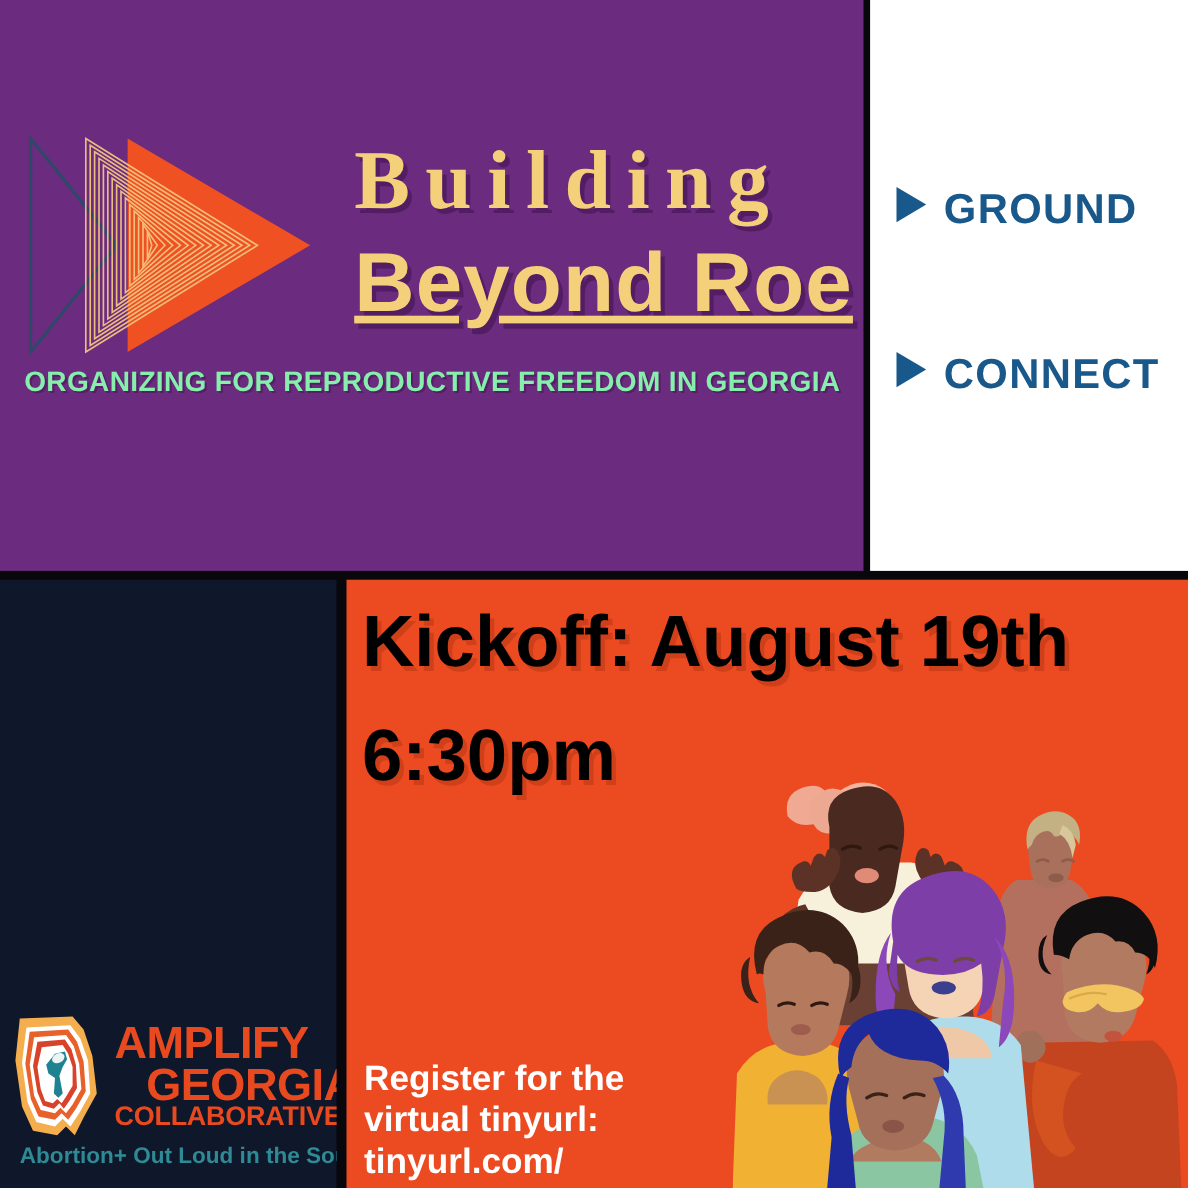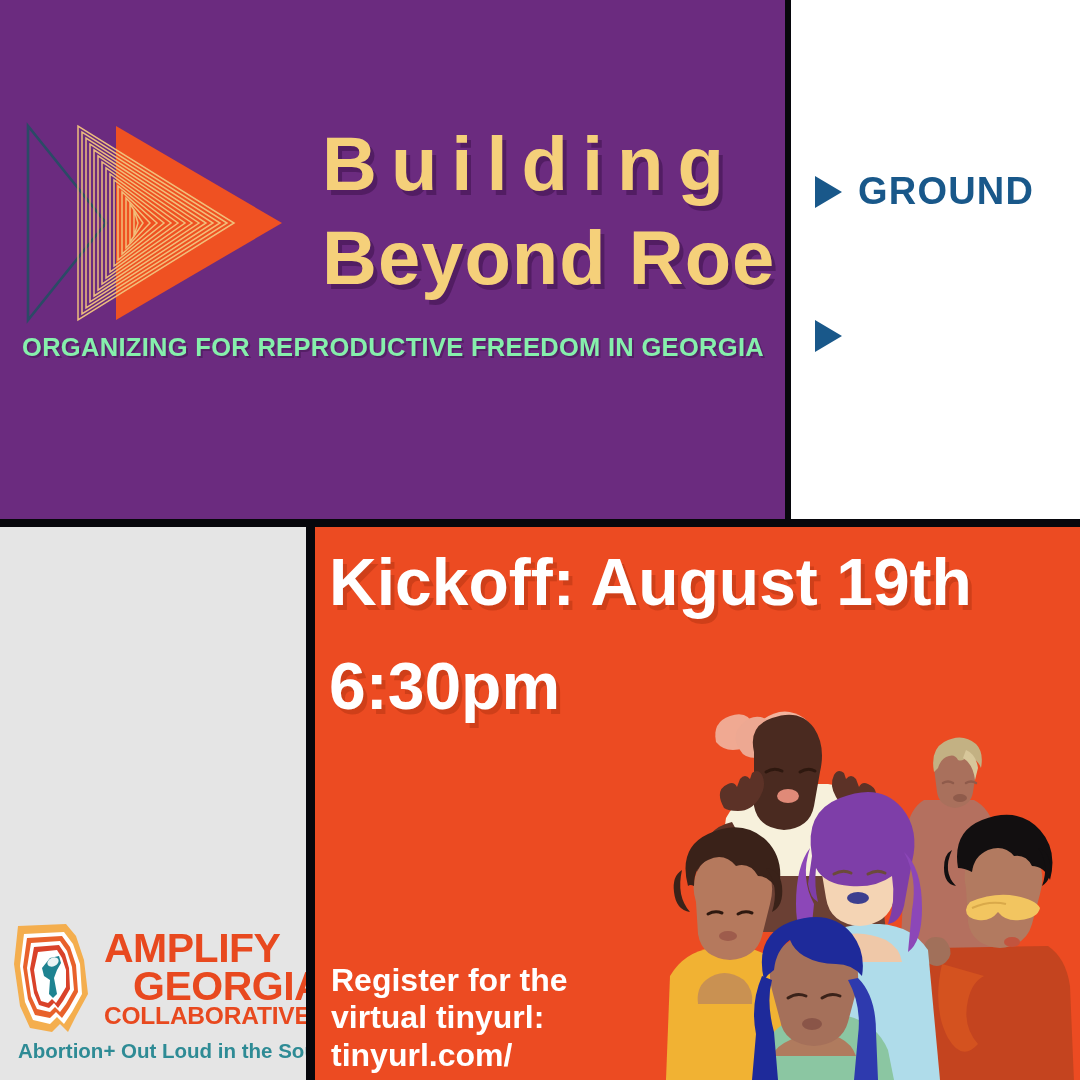--- a/index.html
+++ b/index.html
@@ -15,58 +15,58 @@
       background:#FFFFFF;overflow:hidden;}
 
   
   #logo-mark{position:absolute;left:14px;top:118px;width:290px;height:210px;}
   #logo-mark svg{display:block;width:290px;height:210px;}
 
   
   #title-block{position:absolute;left:322px;top:126px;width:458px;}
   .title-line{color:#F5D07A;font-weight:700;line-height:1.0;
       text-shadow:4px 5px 0 rgba(45,10,58,.40);white-space:nowrap;}
-  #title-line-1{font-size:76px;letter-spacing:14px;}
-  #title-line-2{font-size:76px;letter-spacing:1px;margin-top:18px;}
+  #title-line-1{font-size:76px;letter-spacing:14px;font-family:Liberation Serif, serif;}
+  #title-line-2{font-size:76px;letter-spacing:1px;margin-top:18px;text-decoration:underline;}
 
   #tagline{position:absolute;left:22px;top:333px;width:760px;color:#86efac;
       font-size:25.5px;font-weight:700;letter-spacing:.3px;white-space:nowrap;
       text-shadow:2px 2px 0 rgba(45,10,58,.35);
       transform:scaleX(1.0);transform-origin:left center;text-align:left;}
 
   
-  .nav-item{position:absolute;display:flex;align-items:center;gap:16px;
+  .nav-item{position:absolute;display:flex;gap:16px;
       color:#19588A;font-weight:700;font-size:38px;letter-spacing:1.2px;white-space:nowrap;}
   #nav-ground{left:24px;top:170px;}
   #nav-connect{left:24px;top:320px;}
   .play-tri{width:0;height:0;flex:0 0 auto;
       border-left:27px solid #19588A;border-top:16px solid transparent;
       border-bottom:16px solid transparent;}
 
   
   #bottom-left-panel{position:absolute;left:0;top:527px;width:306px;height:553px;
-      background:#e5e5e5;overflow:hidden;}
+      background:#0f172a;overflow:hidden;}
   #bottom-right-panel{position:absolute;left:315px;top:527px;width:765px;height:553px;
       background:#EC4B22;overflow:hidden;}
 
   
   #amplify-logo{position:absolute;left:4px;bottom:6px;width:300px;height:155px;}
   #amplify-row{position:absolute;left:0;top:0;width:300px;height:120px;display:flex;align-items:center;}
   #ga-mark{width:96px;height:118px;flex:0 0 auto;}
   #amplify-words{margin-left:4px;display:flex;flex-direction:column;justify-content:center;}
   .amp-word{color:#E8491F;font-weight:700;line-height:.92;letter-spacing:-.5px;}
   #amp-amplify{font-size:41px;}
   #amp-georgia{font-size:41px;margin-left:29px;}
   #amp-collab{font-size:24.5px;letter-spacing:-.2px;}
   #amplify-tagline{position:absolute;left:14px;top:120px;width:290px;color:#2E8B95;
       font-size:20.5px;font-weight:700;white-space:nowrap;}
 
   
   #kickoff-block{position:absolute;left:14px;top:22px;width:700px;z-index:4;}
-  .kick-line{color:#ffffff;font-weight:700;font-size:66px;line-height:1.0;
+  .kick-line{color:#000000;font-weight:700;font-size:66px;line-height:1.0;
       text-shadow:4px 5px 0 rgba(150,40,10,.33);white-space:nowrap;}
   #kick-line-2{margin-top:38px;}
 
   
   #register-block{position:absolute;left:16px;bottom:6px;width:420px;z-index:4;}
   .reg-line{color:#ffffff;font-weight:700;font-size:32px;line-height:1.17;white-space:nowrap;}
 
   
   #illustration{position:absolute;right:-6px;bottom:0;width:420px;height:400px;z-index:2;}
   #illustration svg{display:block;width:420px;height:400px;}
@@ -113,20 +113,21 @@
     <div id="tagline">ORGANIZING FOR REPRODUCTIVE FREEDOM IN GEORGIA</div>
   </div>
 
   <div id="top-right-panel">
     <div class="nav-item" id="nav-ground">
       <span class="play-tri"></span>
       <span>GROUND</span>
     </div>
     <div class="nav-item" id="nav-connect">
       <span class="play-tri"></span>
+      <span>CONNECT</span>
     </div>
   </div>
 
   <div id="bottom-left-panel">
     <div id="amplify-logo">
       <div id="amplify-row">
         <div id="ga-mark">
           <svg viewBox="0 0 96 118" xmlns="http://www.w3.org/2000/svg">
             <g>
               <path d="M14 6 L62 4 L72 16 L80 40 L84 74 L72 96 L64 112 L56 104 L48 112 L26 108 L16 86 L10 44 Z" fill="#F4AE4E"></path>

